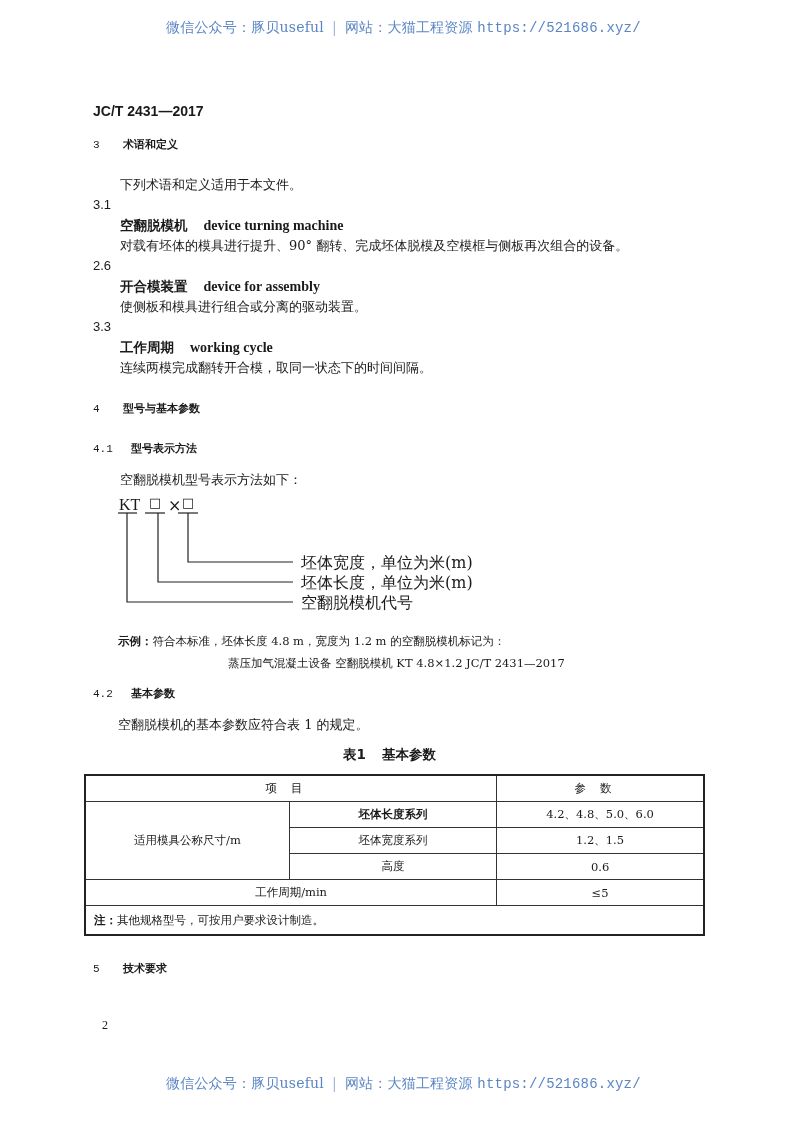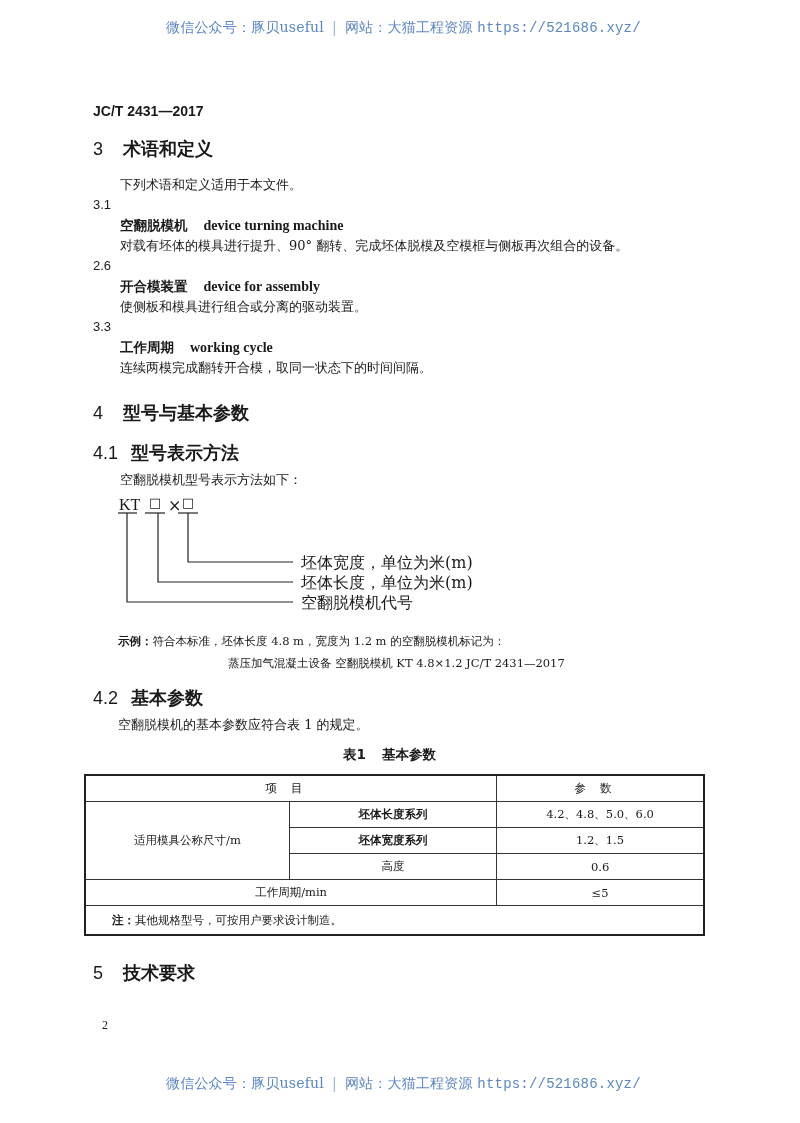--- a/index.html
+++ b/index.html
@@ -10,42 +10,42 @@
   }
   .abs { position: absolute; white-space: nowrap; }
   .watermark {
     color: #5b86c4; font-size: 14px; letter-spacing: 0.2px;
     font-family: "DejaVu Serif", serif;
   }
   .watermark .mono { font-family: "Liberation Mono", "DejaVu Sans Mono", monospace; }
   .wm-sep { color: #9bb4d8; margin: 0 8px; }
   .std-code { font-family: "Liberation Sans", "DejaVu Sans", sans-serif; font-weight: bold; font-size: 14px; }
   .std-code .num { font-weight: bold; font-family: "Liberation Sans", sans-serif; }
-  .h-sec { font-family: Liberation Sans, sans-serif; font-weight: bold; font-size: 18px; }
+  .h-sec { font-family: Liberation Mono, monospace; font-weight: bold; font-size: 11px; }
   .h-sec .n { font-weight: normal; display: inline-block; width: 30px; }
   .h-sub .n { width: 38px; }
   .body { font-size: 13px; }
   .num-only { font-family: "Liberation Sans", sans-serif; font-size: 13px; }
   .term { font-size: 13.5px; font-weight: bold; font-family: "DejaVu Sans", sans-serif; }
   .term .en { font-family: "Liberation Serif", serif; font-weight: bold; margin-left: 16px; font-size: 14px; }
   .small { font-size: 11.5px; }
   .example-label { font-weight: bold; font-family: "DejaVu Sans", sans-serif; }
   .caption { font-family: "DejaVu Sans", sans-serif; font-weight: bold; font-size: 13.5px; }
   .caption .sp { display: inline-block; width: 16px; }
 
   
   table.params {
     position: absolute; left: 84px; top: 774px; width: 621px;
     border-collapse: collapse; font-size: 11.5px;
     border: 2px solid #222;
   }
   table.params td {
     border: 1px solid #333; text-align: center; height: 25px; padding: 0;
   }
-  table.params td.note { text-align: left; padding-left: 26px; height: 28px; }
+  table.params td.note { text-align: left; padding-left: 8px; height: 28px; }
   table.params td.head { letter-spacing: 14px; border-radius: 12px; }
   .note-label { font-weight: bold; font-family: "DejaVu Sans", sans-serif; }
 
   
   .diagram { position: absolute; left: 115px; top: 496px; width: 420px; height: 112px; }
   .diagram svg { position: absolute; left: 0; top: 0; }
   .diagram .lbl { position: absolute; font-size: 16px; white-space: nowrap; }
   .page-no { font-size: 12px; font-family: "Liberation Serif", serif; }
 </style>
 </head>
@@ -137,21 +137,21 @@
       <tr>
     <td colspan="2" class="head">项目</td>
     <td class="head">参数</td>
   </tr>
   <tr>
     <td rowspan="3">适用模具公称尺寸/m</td>
     <td style="font-weight:bold;font-family:'DejaVu Sans',sans-serif;">坯体长度系列</td>
     <td>4.2、4.8、5.0、6.0</td>
   </tr>
   <tr>
-    <td style="font-weight:bold;font-family:'DejaVu Sans',sans-serif;">坯体宽度系列</td>
+    <td style="font-weight:normal;font-family:'DejaVu Sans',sans-serif;">坯体宽度系列</td>
     <td>1.2、1.5</td>
   </tr>
   <tr>
     <td>高度</td>
     <td>0.6</td>
   </tr>
   <tr>
     <td colspan="2">工作周期/min</td>
     <td>≤5</td>
   </tr>

